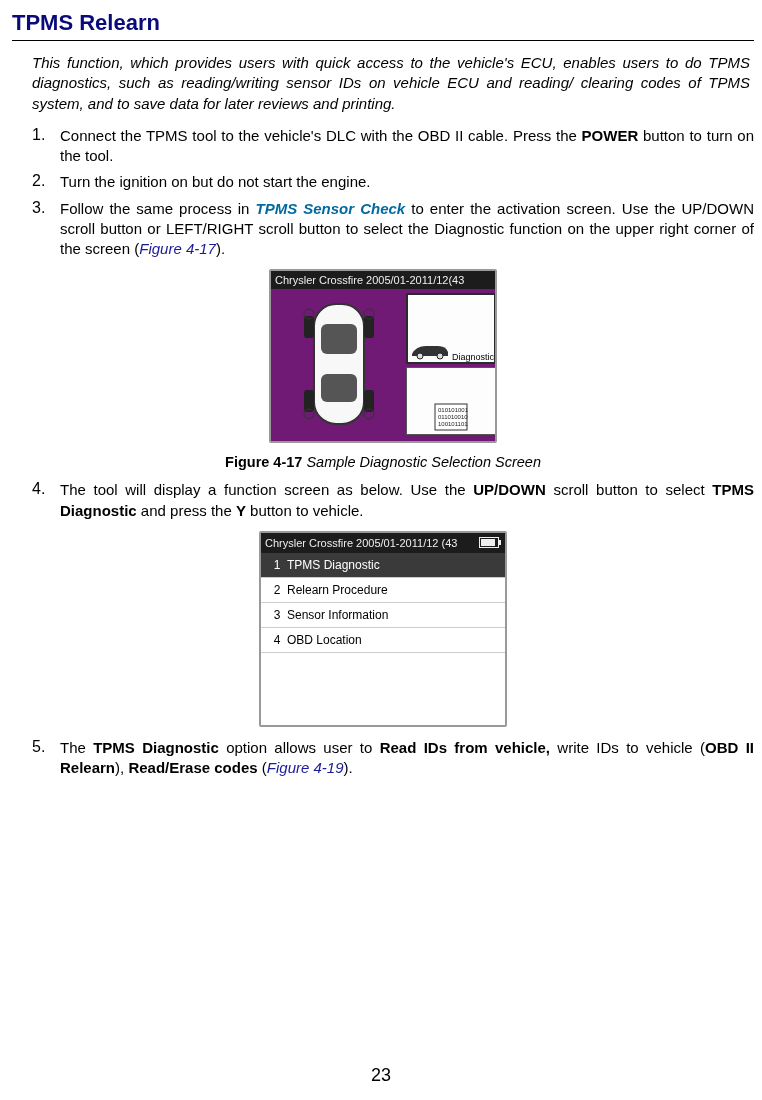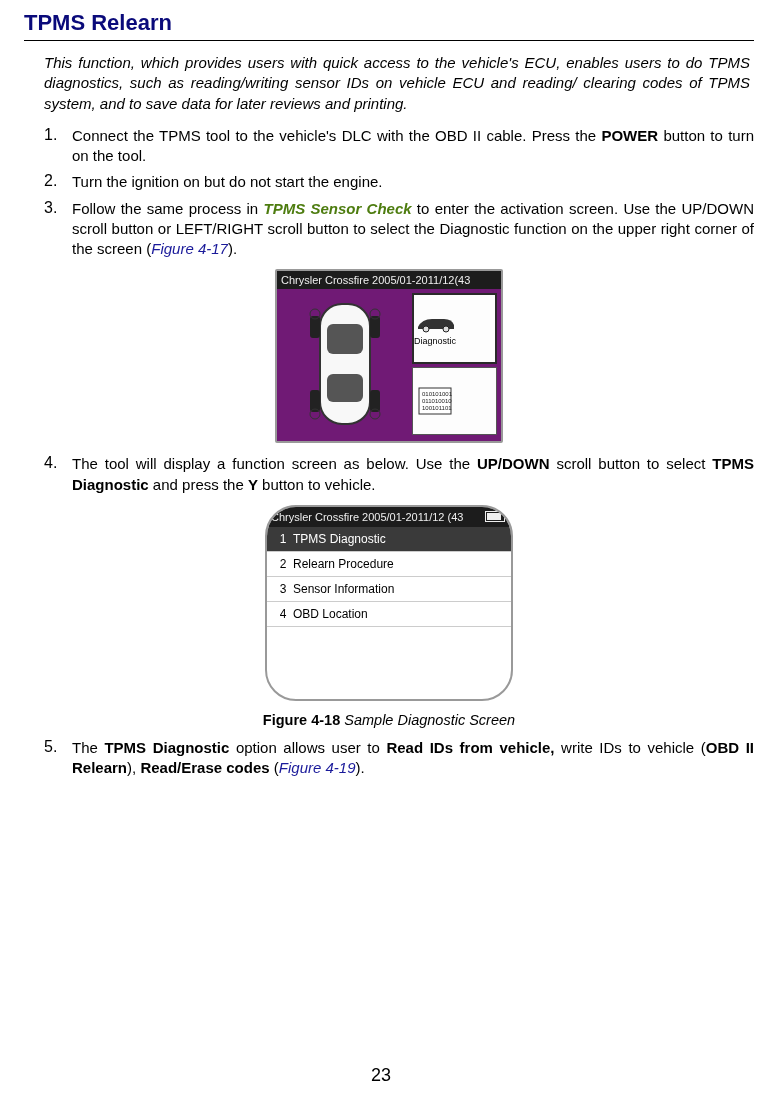--- a/index.html
+++ b/index.html
@@ -7,21 +7,21 @@
     padding: 0;
     font-family: Arial, sans-serif;
     font-size: 15px;
     color: #000;
     width: 762px;
     height: 1100px;
     box-sizing: border-box;
     position: relative;
   }
   .page {
-    padding: 10px 8px 0 24px;
+    padding: 10px 8px 0 12px;
   }
   h1 {
     font-size: 22px;
     font-weight: bold;
     margin: 0 0 4px 0;
     color: #0a0a7a;
     font-family: Arial, sans-serif;
   }
   .hr {
     border: none;
@@ -49,21 +49,21 @@
   .step-num {
     flex: 0 0 28px;
     font-size: 16px;
   }
   .step-body {
     flex: 1;
     text-align: justify;
     line-height: 1.35;
   }
   .b { font-weight: bold; }
-  .bi { font-weight: bold; font-style: italic; color: #4d7c0f; }
+  .bi { font-weight: bold; font-style: italic; color: #0369a1; }
   .fig-ref { font-style: italic; color: #1a1a9a; }
   .figure {
     text-align: center;
     margin: 10px 0 8px 0;
   }
   .fig1, .fig2 {
     display: inline-block;
     border: 2px solid #999;
     border-radius: 2px;
     overflow: hidden;
@@ -89,33 +89,33 @@
     flex: 1;
     padding: 4px 4px 4px 0;
     display: flex;
     flex-direction: column;
     gap: 3px;
   }
   .icon-box {
     border: 1px solid #555;
     flex: 1;
     display: flex;
-    flex-direction: column;
-    align-items: flex-start;
+    flex-direction: row;
+    align-items: flex-end;
     justify-content: center;
     font-size: 9px;
     background: #fdfdfd;
     position: relative;
   }
   .icon-box.diag { border: 2px solid #2a2a2a; }
   .icon-box .lbl { margin-top: 1px; font-size: 9px; }
 
   .car-top svg { display: block; }
 
-  .fig2 { width: 244px; height: 192px; position: relative; background: #fff; border-radius: 31px; }
+  .fig2 { width: 244px; height: 192px; position: relative; background: #fff; }
   .fig2 .topbar {
     background: #1c1c1c;
     color: #eee;
     font-size: 11px;
     padding: 4px 4px;
     text-align: left;
     white-space: nowrap;
     overflow: hidden;
     display: flex;
     align-items: center;
@@ -235,20 +235,23 @@
               <rect x="6" y="4" width="32" height="26" fill="#fff" stroke="#333"></rect>
               <text x="9" y="12" font-size="6" fill="#222">010101001</text>
               <text x="9" y="19" font-size="6" fill="#222">011010010</text>
               <text x="9" y="26" font-size="6" fill="#222">100101101</text>
             </svg>
           </div>
         </div>
       </div>
     </div>
   </div>
+  <div class="caption">
+    <span class="b">Figure 4-17</span><span class="i"> Sample Diagnostic Selection Screen</span>
+  </div>
 
   <ol class="steps">
     <li>
       <div class="step-row">
         <div class="step-num">4.</div>
         <div class="step-body">
           <span>The tool will display a function screen as below. Use the </span><span class="b">UP/DOWN</span><span> scroll button to select </span><span class="b">TPMS Diagnostic</span><span> and press the </span><span class="b">Y</span><span> button to vehicle.</span>
         </div>
       </div>
     </li>
@@ -273,23 +276,20 @@
       <div class="row">
         <span class="n">3</span>
         <span>Sensor Information</span>
       </div>
       <div class="row">
         <span class="n">4</span>
         <span>OBD Location</span>
       </div>
     </div>
   </div>
-  <div class="caption">
-    <span class="b">Figure 4-18</span><span class="i"> Sample Diagnostic Screen</span>
-  </div>
 
   <ol class="steps">
     <li>
       <div class="step-row">
         <div class="step-num">5.</div>
         <div class="step-body">
           <span>The </span><span class="b">TPMS Diagnostic</span><span> option allows user to </span><span class="b">Read IDs from vehicle,</span><span> write IDs to vehicle (</span><span class="b">OBD II Relearn</span><span>), </span><span class="b">Read/Erase codes</span><span> (</span><span class="fig-ref">Figure 4-19</span><span>).</span>
         </div>
       </div>
     </li>

